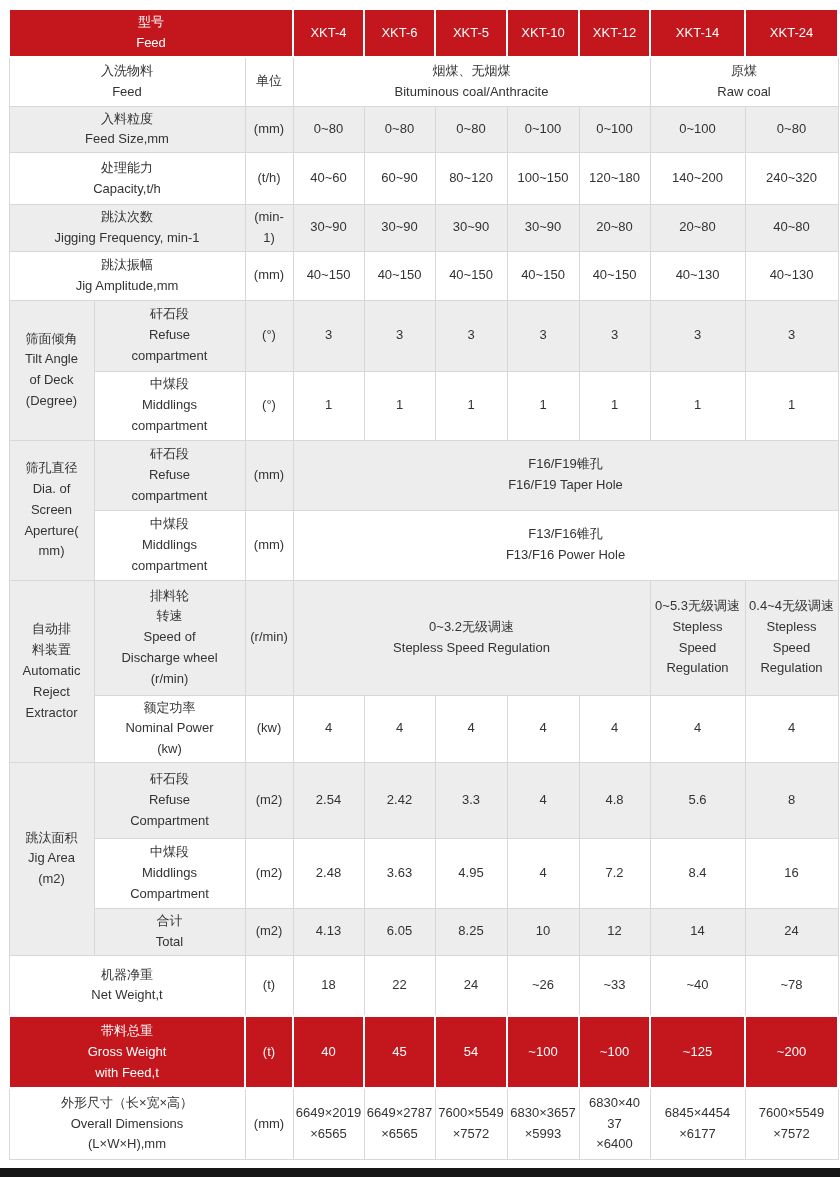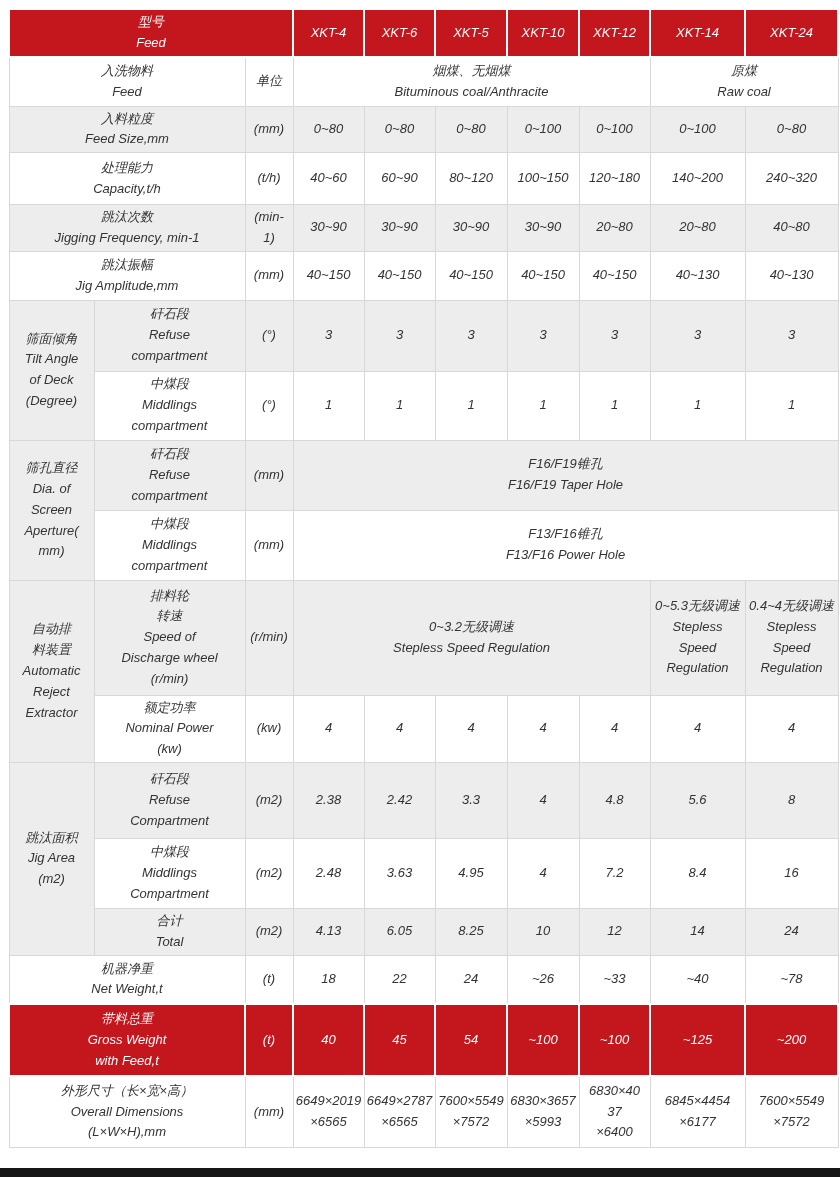--- a/index.html
+++ b/index.html
@@ -1,18 +1,18 @@
 <!DOCTYPE html>
 <html><head>
 <meta charset="utf-8">
 <style>
   html,body{margin:0;padding:0;background:#fff;}
   body{font-family:"Liberation Sans","DejaVu Sans",sans-serif;color:#333;}
   .page{position:relative;width:840px;height:1177px;background:#fff;overflow:hidden;}
-  table.spec{border-collapse:collapse;table-layout:fixed;width:829px;margin:8px 8px 0 8px;font-style:italic;}
+  table.spec{border-collapse:collapse;table-layout:fixed;width:829px;margin:8px 8px 0 8px;}
   td{border:1px solid #d8d8d8;text-align:center;vertical-align:middle;
      font-size:13px;line-height:1.6;white-space:pre-line;padding:2px 2px;
      overflow-wrap:break-word;}
   td.red{background:#c3161d;color:#fff;border:2px solid #fff;}
   td.gray{background:#ededed;}
   td.white{background:#ffffff;}
   .footer-bar{position:absolute;left:0;bottom:0;width:840px;height:9px;background:#161616;}
 </style>
 </head>
 <body>
@@ -202,21 +202,21 @@
   </tr>
 
   <tr style="height:76px">
     <td class="gray" rowspan="3">跳汰面积
 Jig Area
 (m2)</td>
     <td class="gray">矸石段
 Refuse
 Compartment</td>
     <td class="gray">(m2)</td>
-    <td class="gray">2.38</td>
+    <td class="gray">2.54</td>
     <td class="gray">2.42</td>
     <td class="gray">3.3</td>
     <td class="gray">4</td>
     <td class="gray">4.8</td>
     <td class="gray">5.6</td>
     <td class="gray">8</td>
   </tr>
 
   <tr style="height:70px">
     <td class="white">中煤段
@@ -238,21 +238,21 @@
     <td class="gray">(m2)</td>
     <td class="gray">4.13</td>
     <td class="gray">6.05</td>
     <td class="gray">8.25</td>
     <td class="gray">10</td>
     <td class="gray">12</td>
     <td class="gray">14</td>
     <td class="gray">24</td>
   </tr>
 
-  <tr style="height:49px">
+  <tr style="height:61px">
     <td class="white" colspan="2">机器净重
 Net Weight,t</td>
     <td class="white">(t)</td>
     <td class="white">18</td>
     <td class="white">22</td>
     <td class="white">24</td>
     <td class="white">~26</td>
     <td class="white">~33</td>
     <td class="white">~40</td>
     <td class="white">~78</td>

